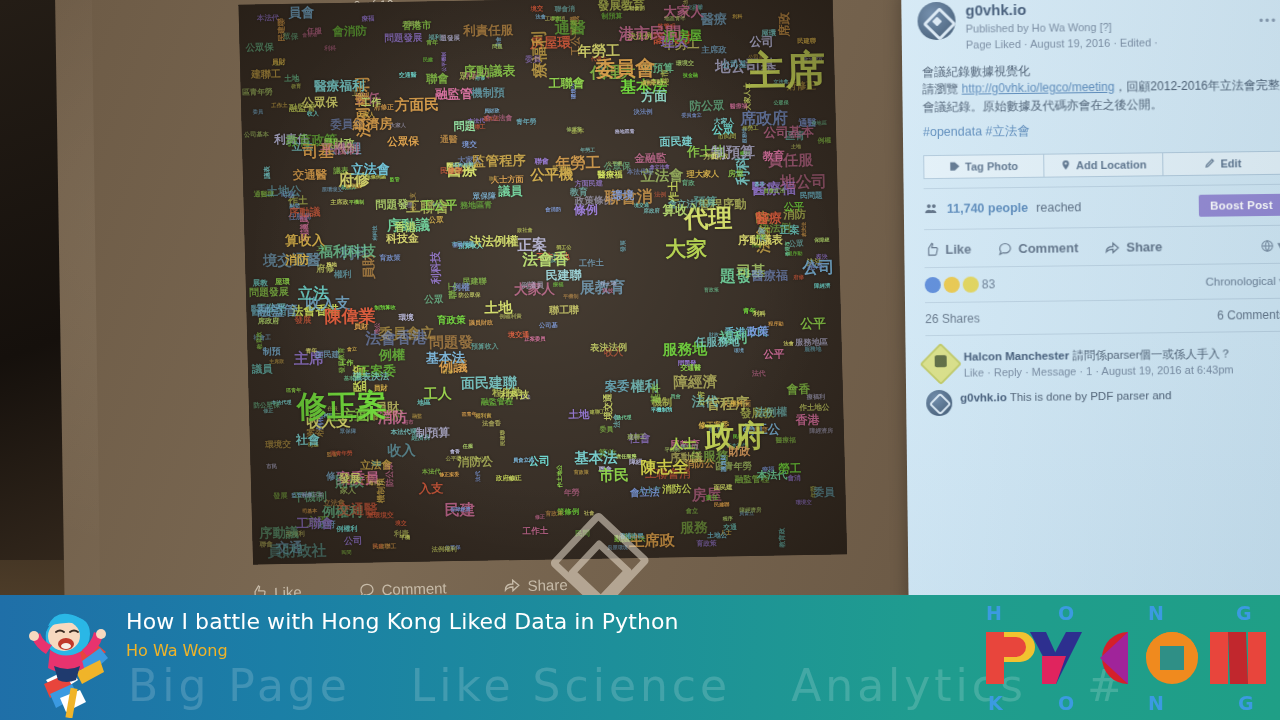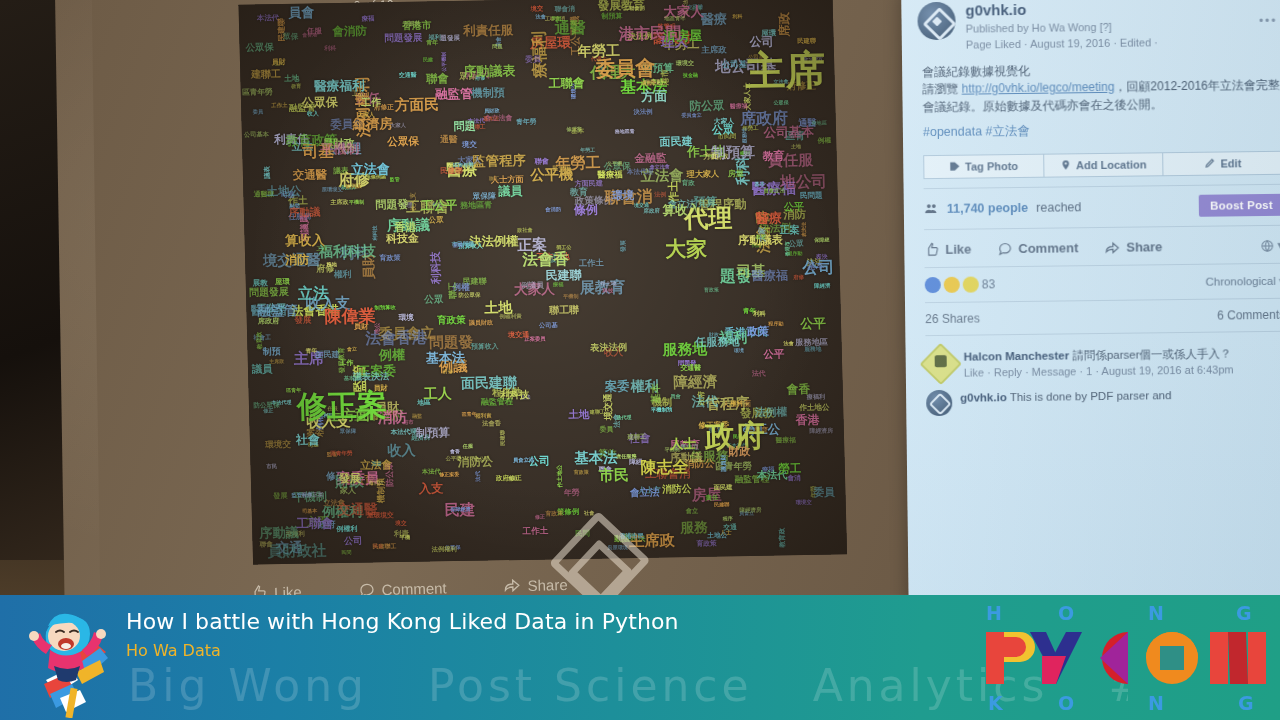--- a/index.html
+++ b/index.html
@@ -885,22 +885,22 @@
           <b>g0vhk.io</b>
           <span>This is done by PDF parser and</span>
         </div>
       </div>
 
     </div>
   </div>
 
   <div class="lower">
     <div class="lower-watermark" id="lw">
-        <span>Big Wong</span>
-        <span>Post Science</span>
+        <span>Big Page</span>
+        <span>Like Science</span>
         <span>Analytics</span>
         <span>#pyconhk</span>
       </div>
 
     <div class="mascot">
       <svg viewBox="0 0 100 120" width="100" height="120">
         <g>
           <polygon points="58,58 78,44 90,54 70,70" fill="#e8453c"></polygon>
           <polygon points="62,66 84,50 92,60 72,78" fill="#3b9ae1"></polygon>
           <polygon points="60,74 84,62 88,74 66,86" fill="#f0b429"></polygon>
@@ -922,21 +922,21 @@
           <path d="M30 56 q-10-6-14-16 l8-5 q4 10 12 12z" fill="#e8336e"></path>
           <ellipse cx="18" cy="38" rx="5" ry="5" fill="#f7d9bf"></ellipse>
           <path d="M66 52 q10-8 12-18 l9 4 q-4 14-16 20z" fill="#e8336e"></path>
           <ellipse cx="85" cy="36" rx="5" ry="5" fill="#f7d9bf"></ellipse>
           <path d="M38 68 q14 6 26 0 l-4 14 q-10 4-18 0z" fill="#1f3a6e"></path>
         </g>
       </svg>
     </div>
 
     <div class="talk-title">How I battle with Hong Kong Liked Data in Python</div>
-    <div class="talk-speaker">Ho Wa Data</div>
+    <div class="talk-speaker">Ho Wa Wong</div>
 
     <div class="pycon">
       <svg viewBox="0 0 300 108" width="300" height="108">
 
         <rect x="14" y="28" width="18" height="52" fill="#e8453c"></rect>
         <path d="M32 28 h16 a15 15 0 010 30 h-16 z" fill="#f2c230"></path>
         <path d="M32 33 h12 a10 10 0 010 20 h-12 z" fill="#e8453c"></path>
 
         <polygon points="58,28 74,28 84,50 76,62" fill="#2d2f8f"></polygon>
         <polygon points="110,28 94,28 76,62 84,80" fill="#2d2f8f"></polygon>

